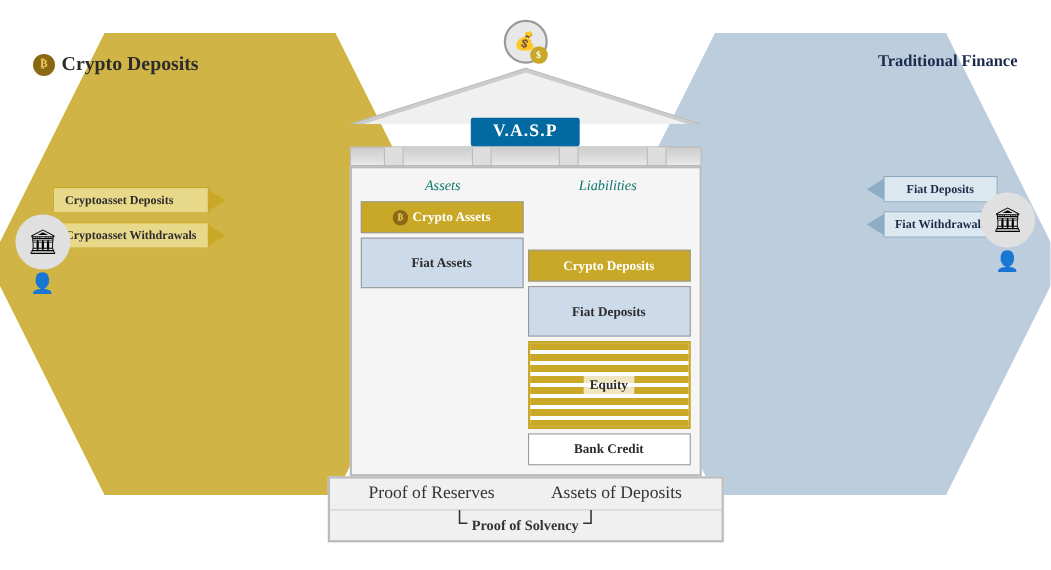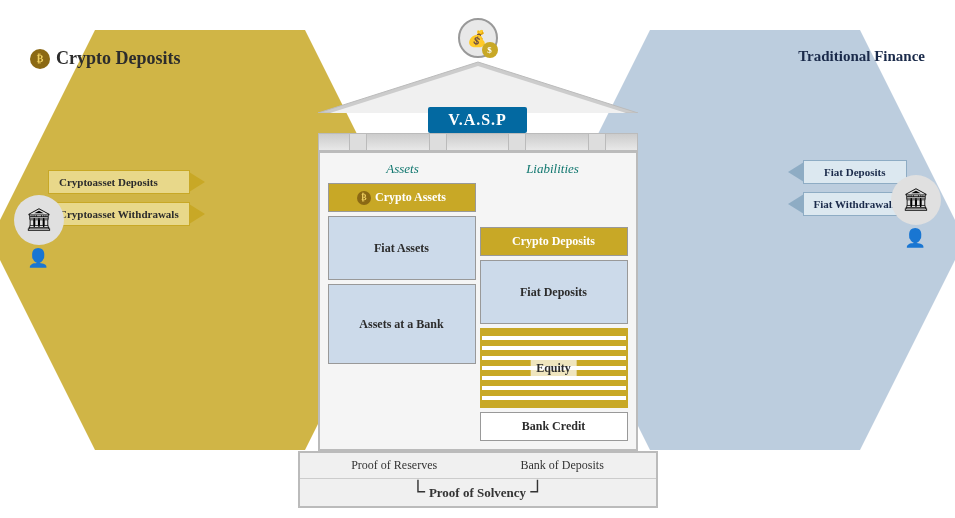--- a/index.html
+++ b/index.html
@@ -191,21 +191,21 @@
       background: #ccdaea;
       color: #2c2c2c;
     }
 
     .cell-white {
       background: #fff;
       color: #2c2c2c;
     }
 
     .cell-medium {
-      height: 64px;
+      height: 46px;
     }
 
     .cell-large {
       height: 80px;
     }
 
     
     .cell-equity {
       background: repeating-linear-gradient(
         0deg,
@@ -235,21 +235,21 @@
       width: 360px;
       margin: 0 auto;
       border: 2px solid #bbb;
       background: #f0f0f0;
     }
 
     .foundation-row {
       display: flex;
       justify-content: space-around;
       padding: 5px 10px;
-      font-size: 12px;
+      font-size: 16px;
       color: #333;
       border-bottom: 1px solid #ccc;
     }
 
     .solvency-row {
       display: flex;
       justify-content: center;
       align-items: center;
       padding: 5px;
       font-size: 13px;
@@ -496,23 +496,20 @@
       <div class="bank-content">
 
         <div class="assets-col">
           <div class="cell cell-gold">
             <span class="coin-icon" style="width:14px;height:14px;font-size:8px;">₿</span>
             <span>Crypto Assets</span>
           </div>
           <div class="cell cell-lightblue cell-medium">
             <span>Fiat Assets</span>
           </div>
-          <div class="cell cell-lightblue cell-large">
-            <span>Assets at a Bank</span>
-          </div>
         </div>
 
         <div class="liabilities-col">
           <div class="cell cell-gold">
             <span>Crypto Deposits</span>
           </div>
           <div class="cell cell-lightblue cell-medium">
             <span>Fiat Deposits</span>
           </div>
           <div class="cell cell-equity">
@@ -522,21 +519,21 @@
             <span>Bank Credit</span>
           </div>
         </div>
 
       </div>
     </div>
 
     <div class="bank-foundation">
       <div class="foundation-row">
         <span>Proof of Reserves</span>
-        <span>Bank of Deposits</span>
+        <span>Assets of Deposits</span>
       </div>
       <div class="solvency-row">
         <span class="solvency-bracket-left">└</span>
         <span>Proof of Solvency</span>
         <span class="solvency-bracket-right">┘</span>
       </div>
     </div>
 
   </div>
 

